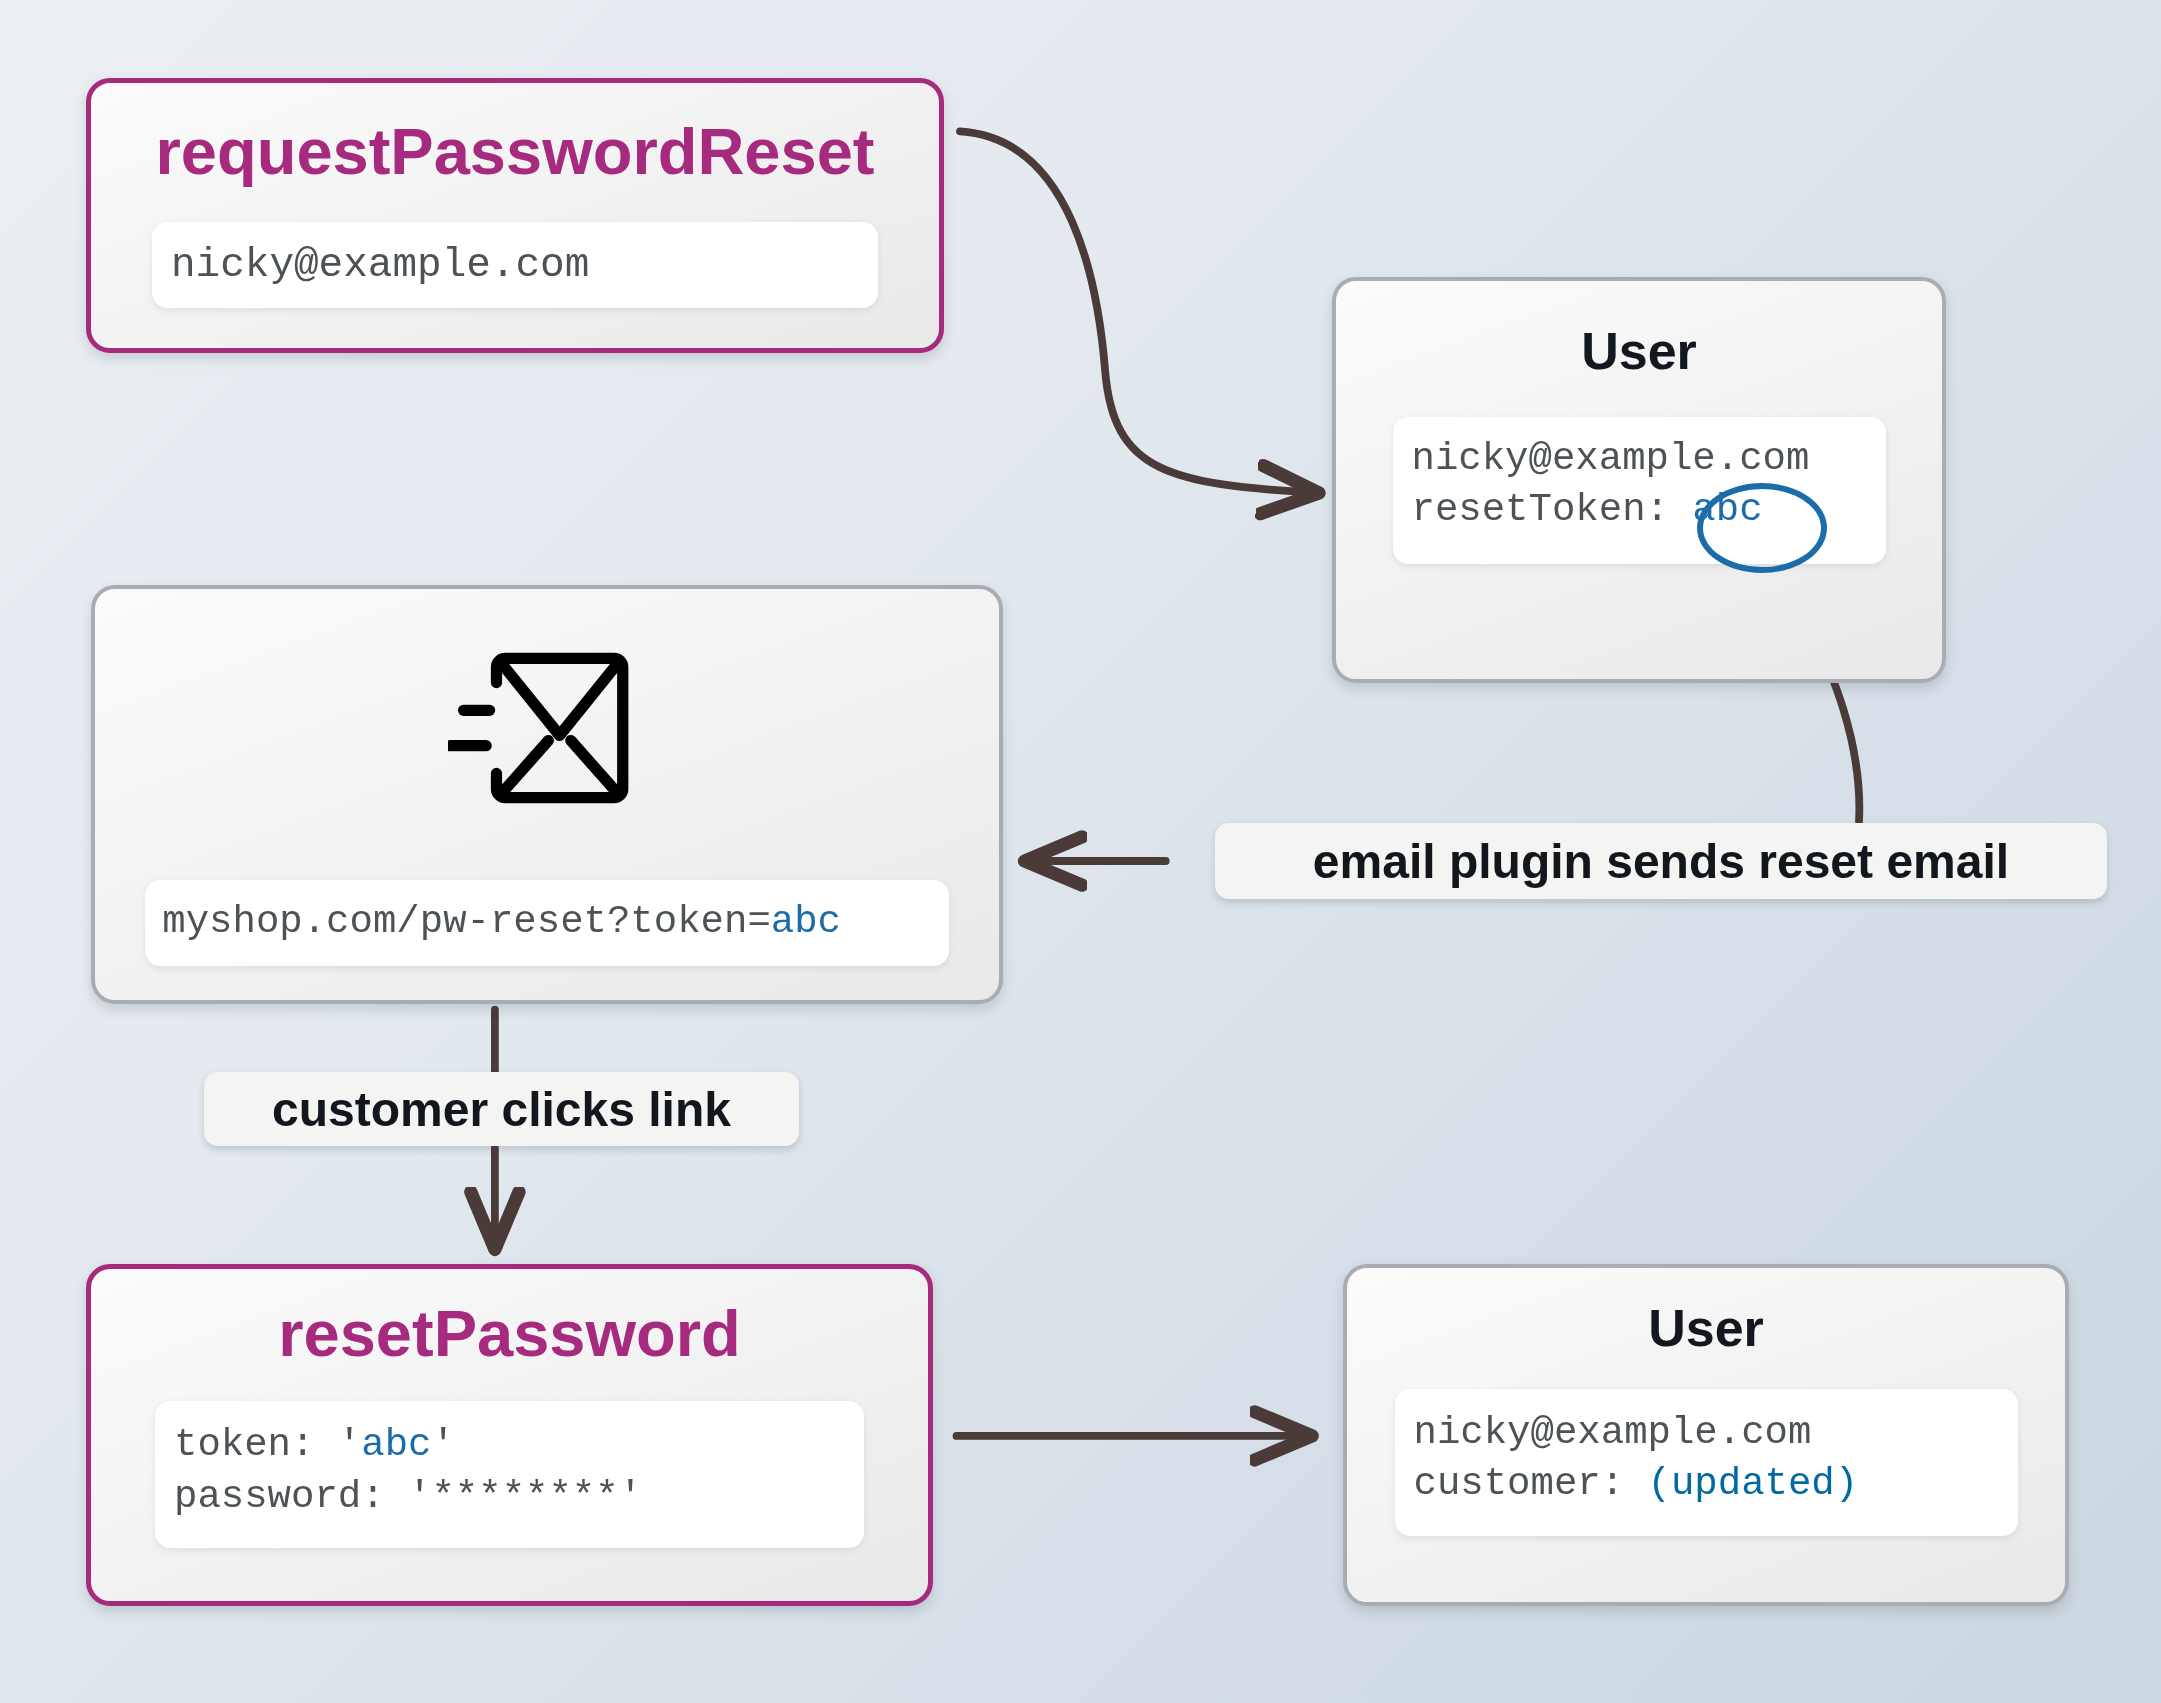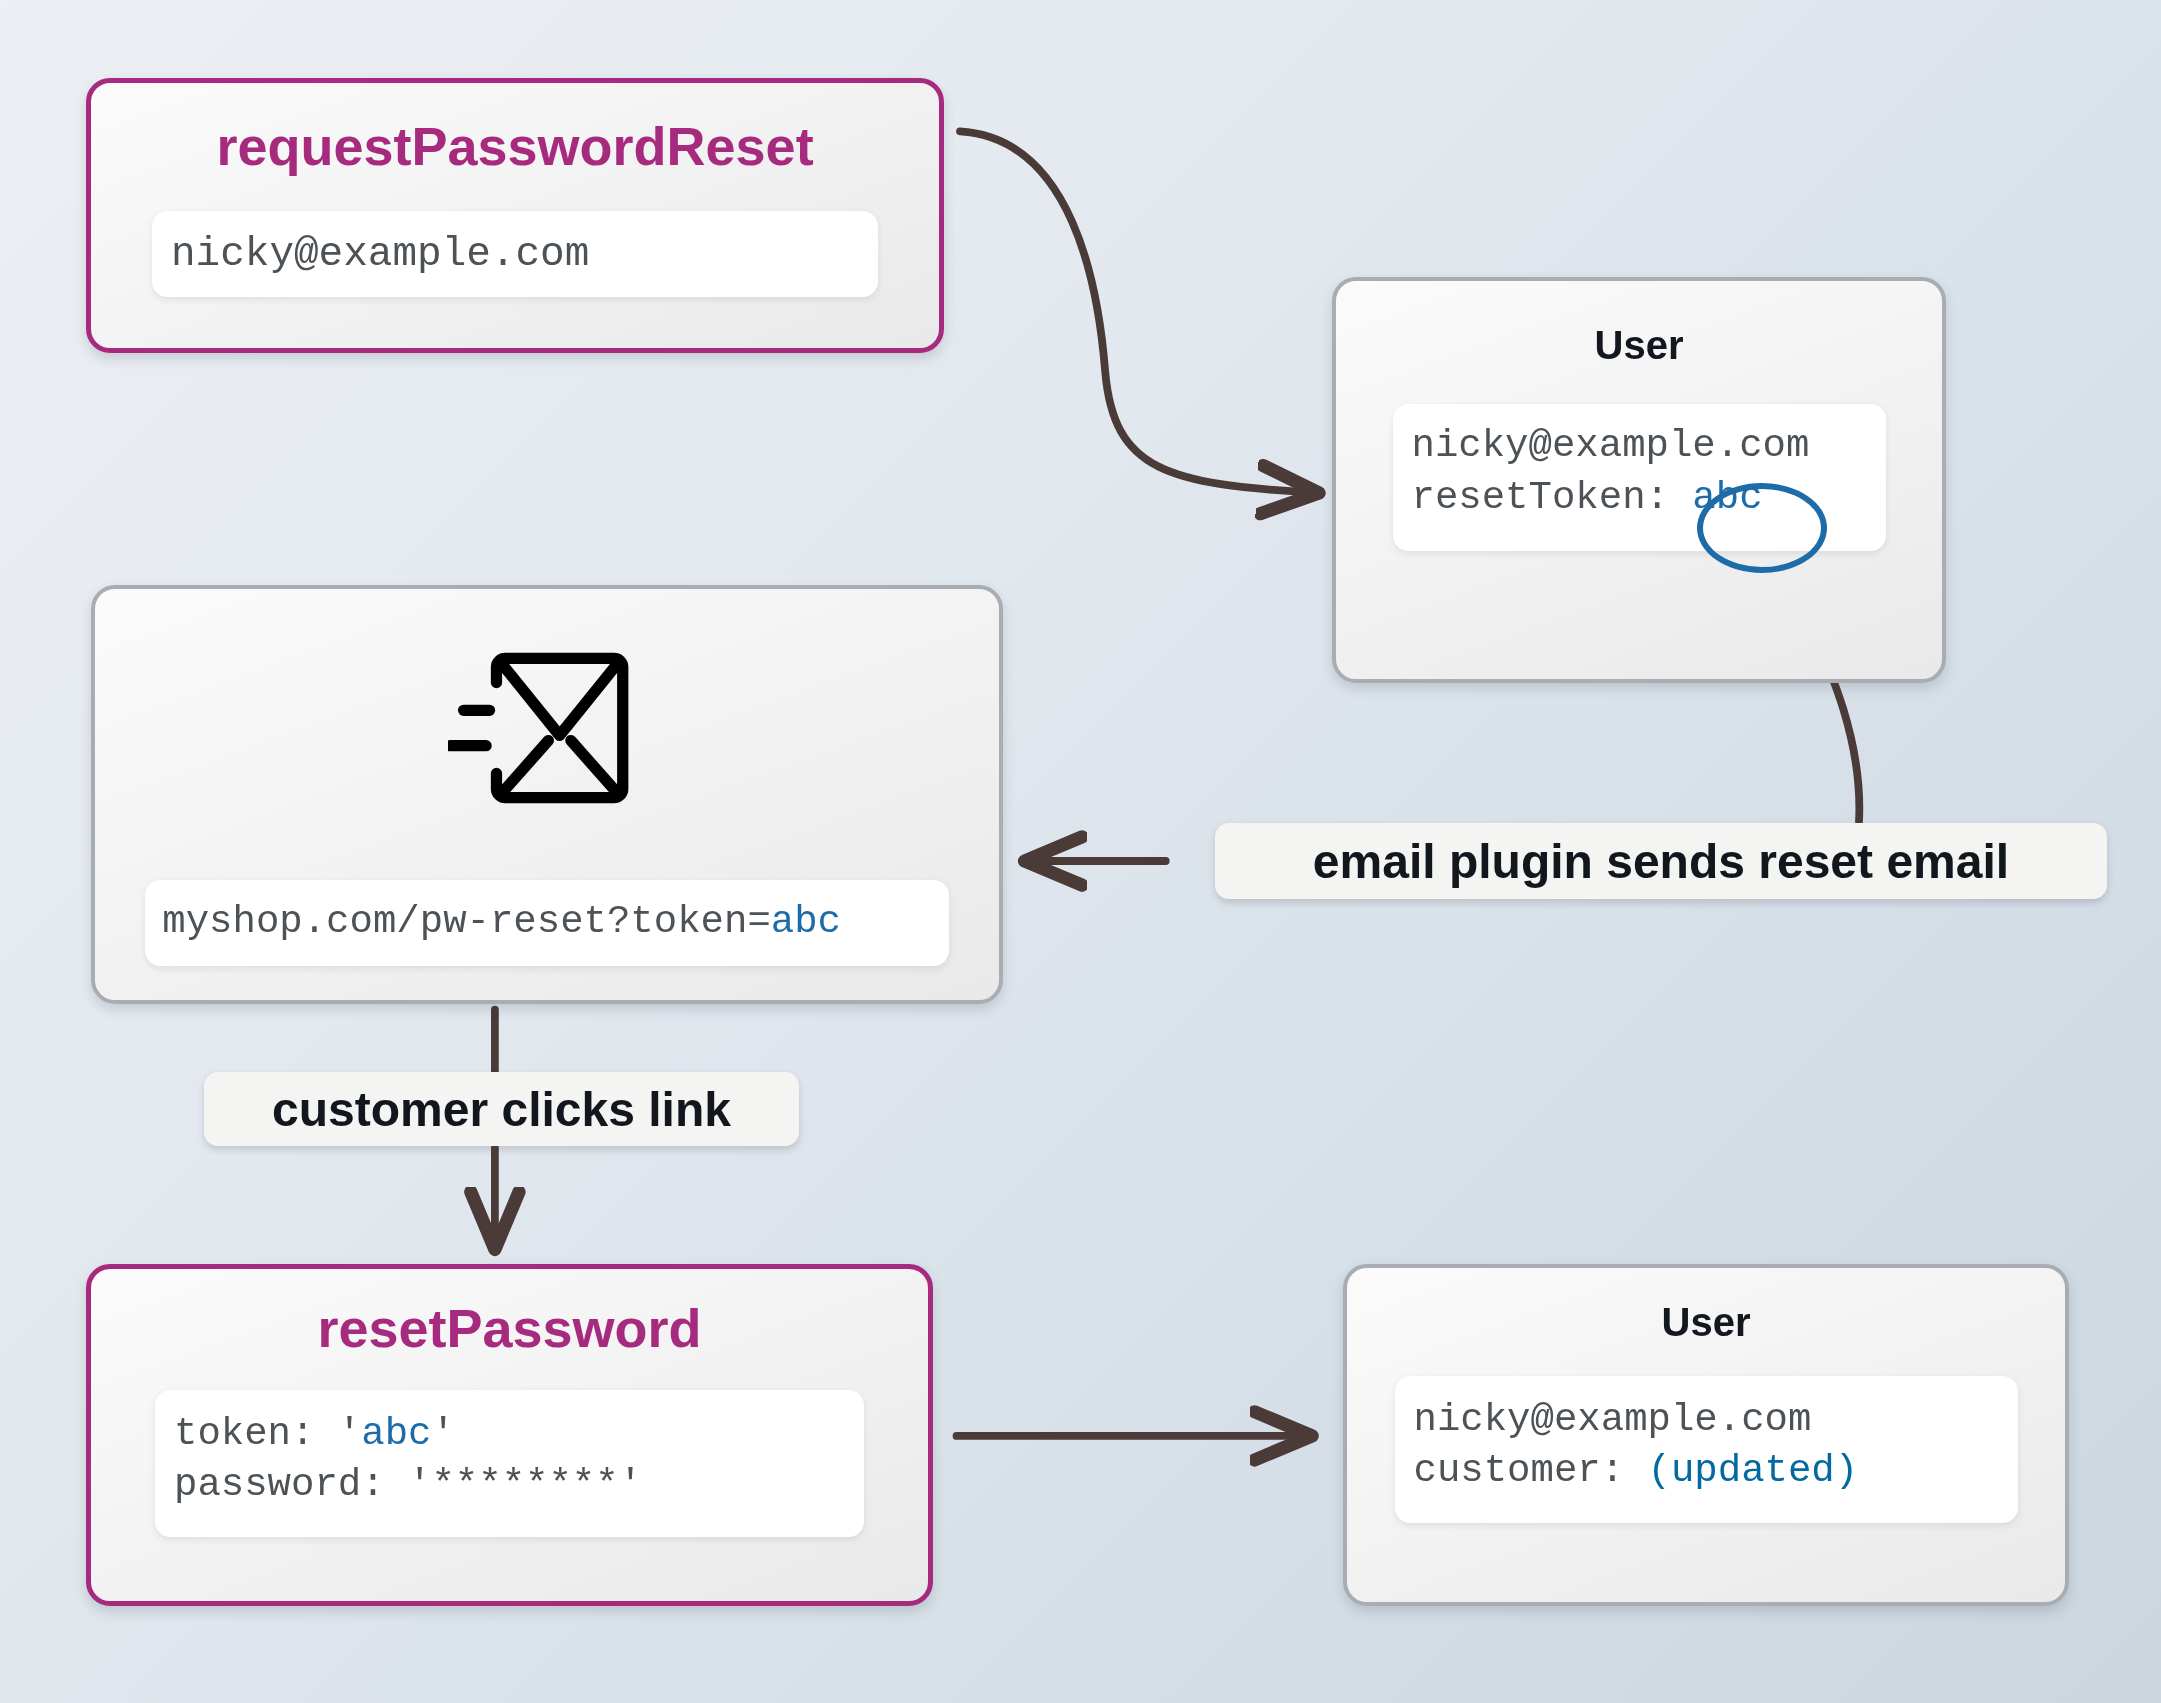--- a/index.html
+++ b/index.html
@@ -38,25 +38,25 @@
   }
 
   .node-title {
     font-weight: bold;
     text-align: center;
     line-height: 1.05;
     white-space: nowrap;
   }
   .node-title.pink-title {
     color: #a62a7e;
-    font-size: 54px;
+    font-size: 65px;
   }
   .node-title.dark-title {
     color: #13171f;
-    font-size: 40px;
+    font-size: 52px;
   }
 
   
   .panel {
     background: #ffffff;
     border-radius: 15.6px;
     box-sizing: border-box;
     font-family: Liberation Mono, monospace;
     color: #4d5256;
     box-shadow: 0 2.6px 6px rgba(90,100,110,0.13);

